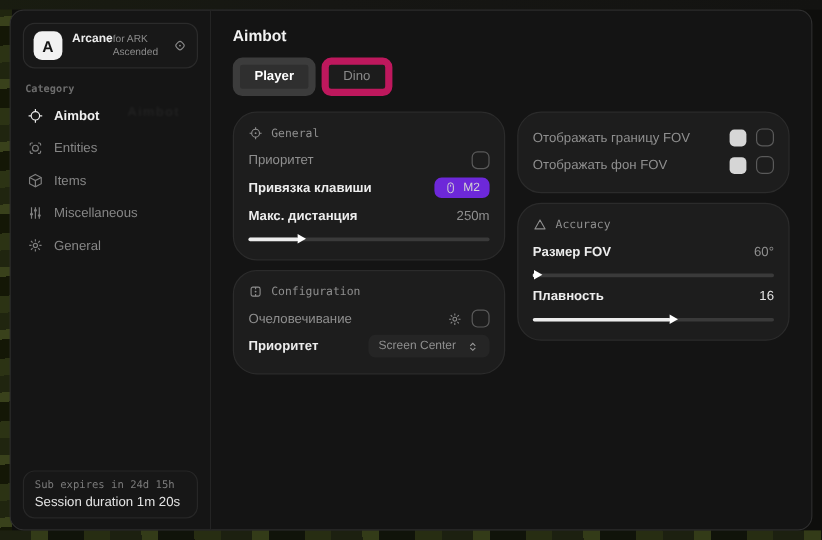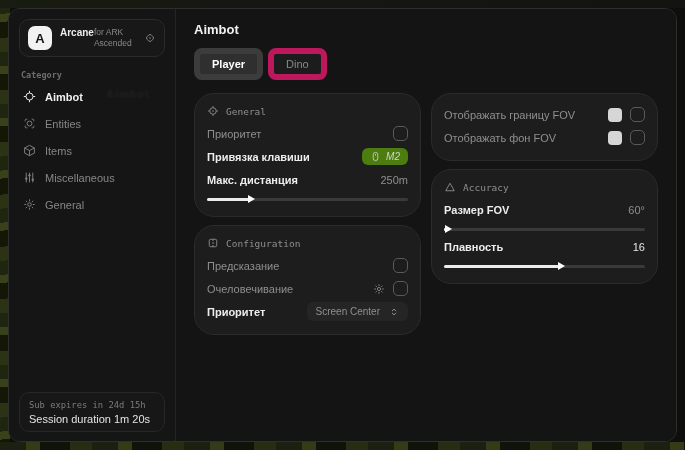--- a/index.html
+++ b/index.html
@@ -55,22 +55,22 @@
     font-family:"DejaVu Sans Mono",monospace;font-size:9.5px;margin:2px 0 5px;}
   .row{display:flex;justify-content:space-between;align-items:center;min-height:23px;font-size:11px;}
   .lbl-dim{color:#8f8f8f;}
   .lbl-bright{color:#ededed;font-weight:bold;}
   .val-dim{color:#8f8f8f;font-size:11px;}
   .val-bright{color:#e6e6e6;font-size:11px;}
   .ctrls{display:flex;align-items:center;gap:8px;}
 
   .checkbox{width:15px;height:15px;box-sizing:border-box;border:1.6px solid #5a5a5a;border-radius:5px;background:transparent;}
   .swatch{width:14px;height:14px;border-radius:4px;}
-  .keybind{display:flex;align-items:center;gap:5px;background:#4d7c0f;border-radius:6px;
-    padding:3px 8px;color:#d2d2d2;font-size:10px;font-style:italic;}
+  .keybind{display:flex;align-items:center;gap:5px;background:#6d28d9;border-radius:6px;
+    padding:3px 8px;color:#d2d2d2;font-size:10px;}
   .dropdown{display:flex;align-items:center;gap:9px;background:#252525;border-radius:6px;
     padding:4px 9px;color:#8f8f8f;font-size:10px;}
   .gear-mini{display:flex;align-items:center;}
 
   .slider{position:relative;height:3px;background:#3a3a3a;border-radius:2px;margin:7px 0 4px;cursor:default;}
   .slider-fill{position:absolute;left:0;top:0;height:100%;background:#ececec;border-radius:2px;}
   .slider-fill::after{content:'';position:absolute;right:-6px;top:50%;margin-top:-4.5px;width:0;height:0;
     border-left:7px solid #ffffff;border-top:4.5px solid transparent;border-bottom:4.5px solid transparent;}
   svg{display:block;}
 </style>
@@ -235,24 +235,20 @@
                 <svg width="12" height="12" viewBox="0 0 24 24" fill="none" stroke="#8f8f8f" stroke-width="1.8">
                   <rect x="4.5" y="4.5" width="15" height="15" rx="3"></rect>
                   <circle cx="12" cy="12" r="1.6" fill="#8f8f8f" stroke="none"></circle>
                   <line x1="12" y1="4.5" x2="12" y2="8"></line>
                     <line x1="12" y1="16" x2="12" y2="19.5"></line>
                 </svg>
               </span>
               <span>Configuration</span>
             </div>
 
-            <div class="row">
-              <span class="lbl-dim">Предсказание</span>
-              <span class="checkbox"></span>
-            </div>
 
             <div class="row">
               <span class="lbl-dim">Очеловечивание</span>
               <span class="ctrls">
                 <span class="gear-mini">
                   <svg width="12" height="12" viewBox="0 0 24 24" fill="none" stroke="#8a8a8a" stroke-width="1.8">
                     <circle cx="12" cy="12" r="3.2"></circle>
                     <line x1="12" y1="2.5" x2="12" y2="6"></line>
                       <line x1="12" y1="18" x2="12" y2="21.5"></line>
                     <line x1="2.5" y1="12" x2="6" y2="12"></line>

